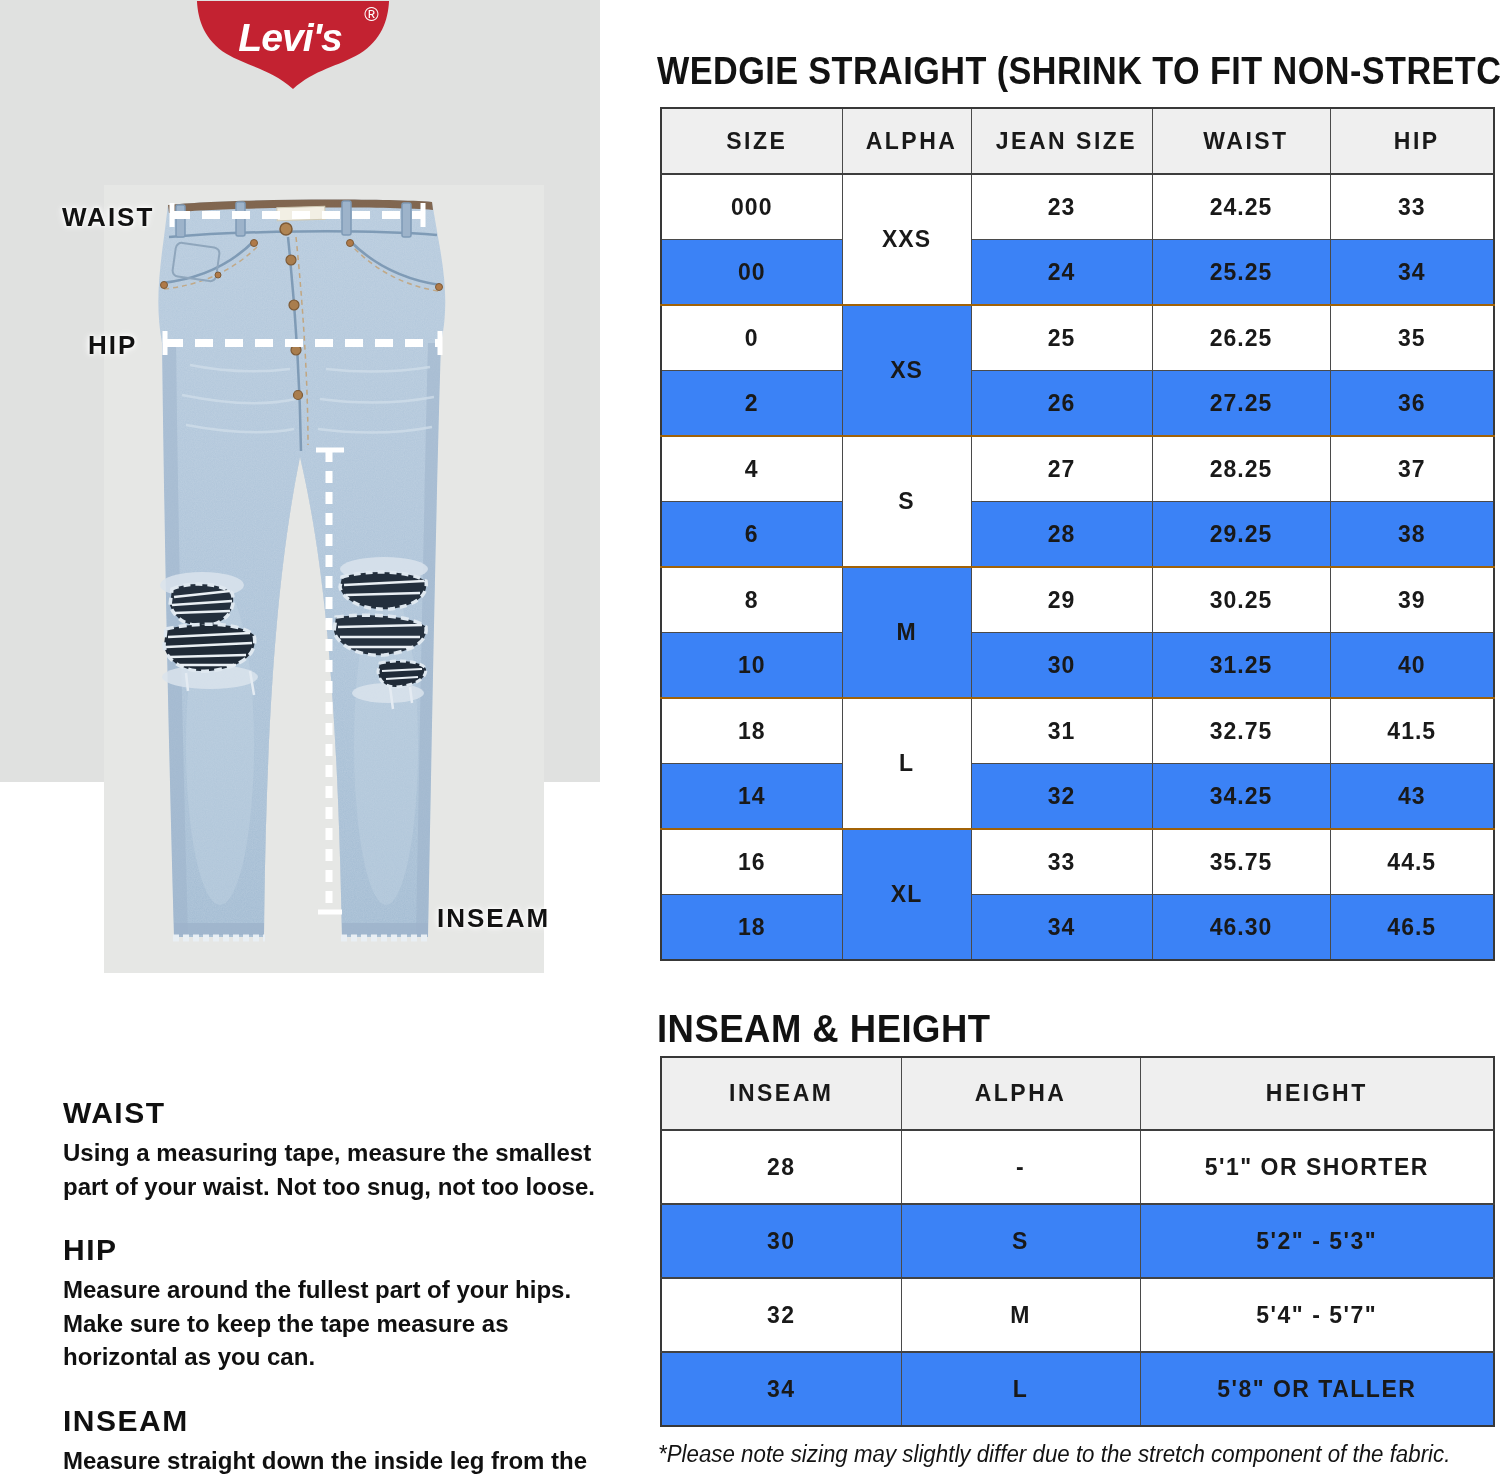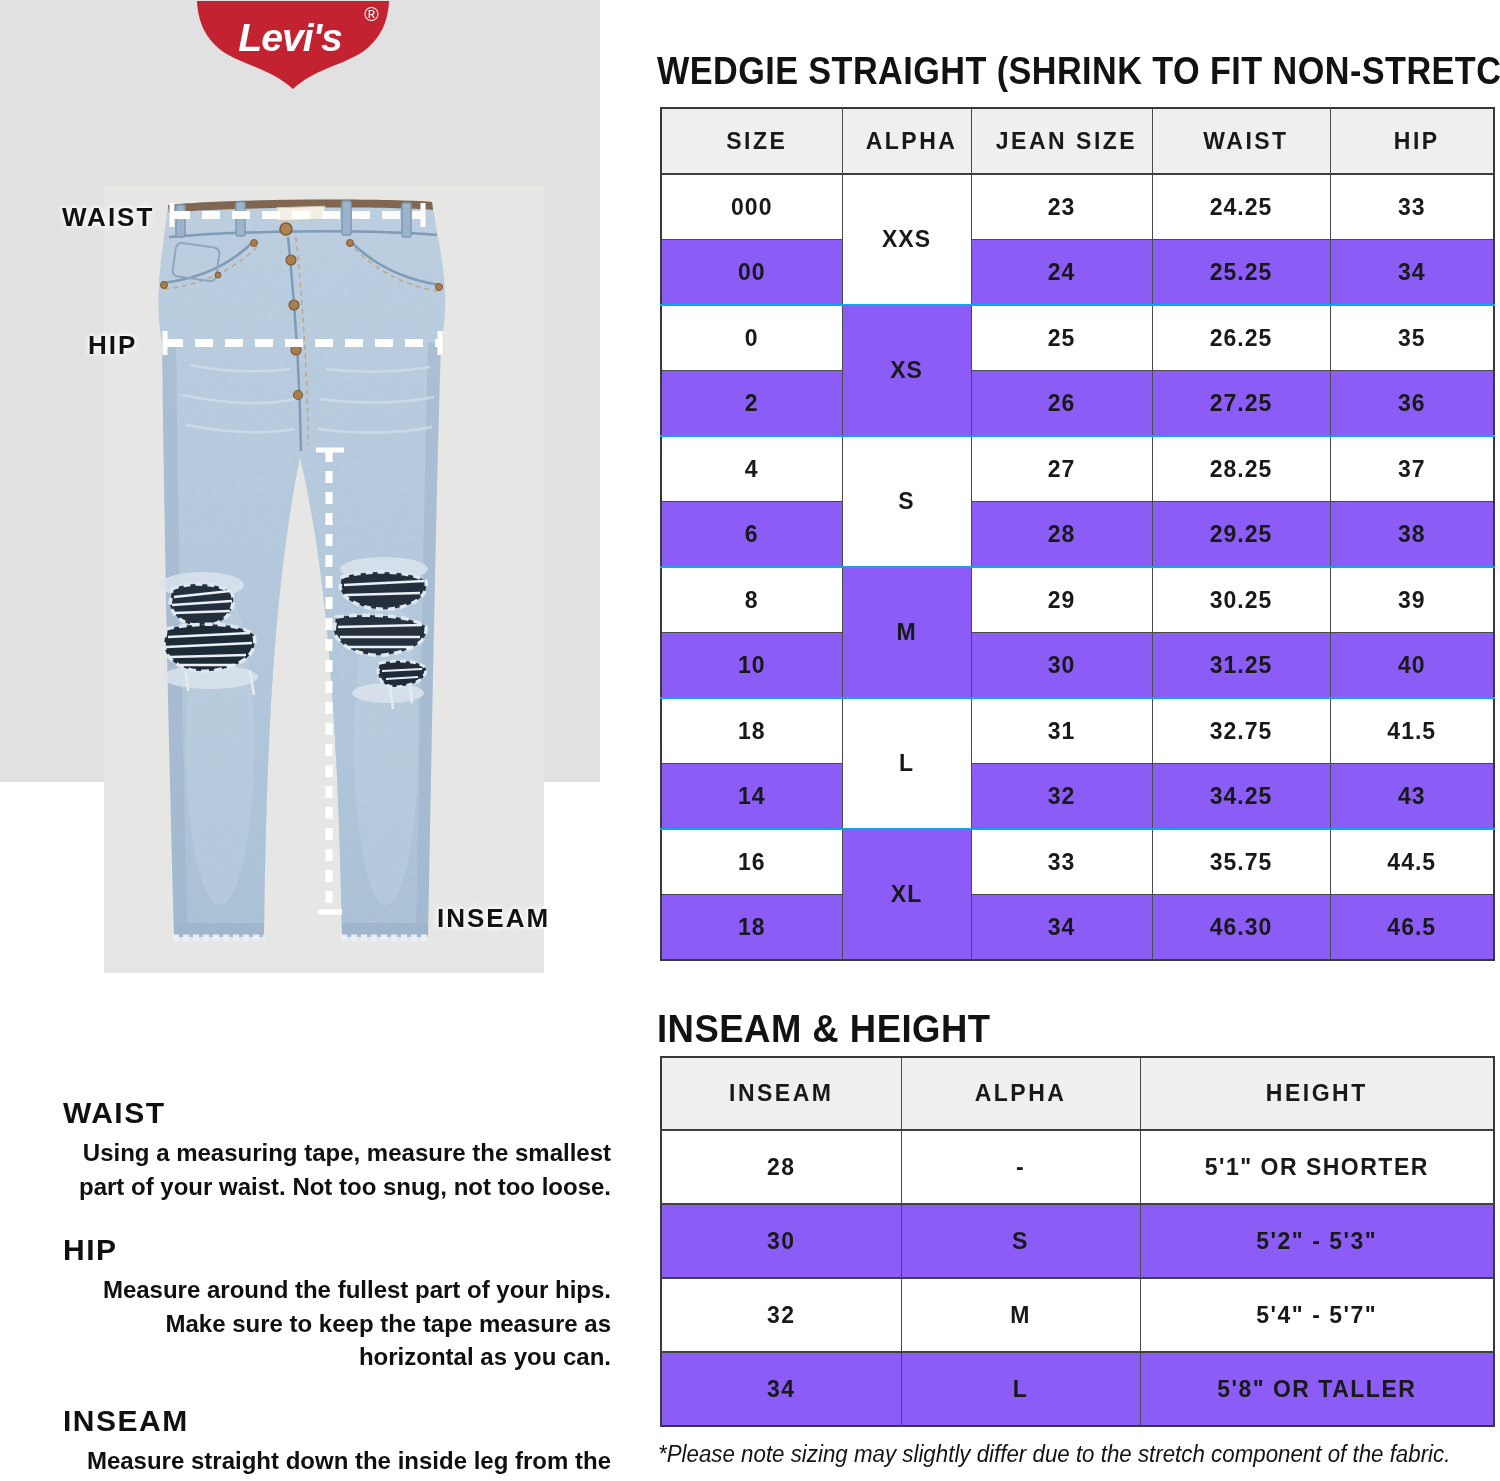--- a/index.html
+++ b/index.html
@@ -12,41 +12,41 @@
   .diagram-label{position:absolute;font-weight:800;font-size:26px;letter-spacing:2px;color:#121212;
     text-shadow:0 0 9px #fff,0 0 5px #fff,0 0 3px #fff;white-space:nowrap;}
   #label-waist{left:62px;top:202px;}
   #label-hip{left:88px;top:330px;}
   #label-inseam{left:437px;top:903px;}
   .jeans{position:absolute;left:90px;top:185px;width:470px;height:790px;}
 
   
   .guide{position:absolute;left:63px;top:1096px;width:548px;color:#101010;}
   .guide h3{margin:0 0 6px 0;font-size:30px;font-weight:800;letter-spacing:1.5px;}
-  .guide p{margin:0 0 30px 0;font-size:24px;line-height:1.4;font-weight:600;text-align:right;}
+  .guide p{margin:0 0 30px 0;font-size:24px;line-height:1.4;font-weight:600;}
 
   
   .section-title{position:absolute;font-weight:800;font-size:38px;color:#121212;white-space:nowrap;
     transform:scaleX(.9);transform-origin:left center;letter-spacing:0.5px;}
   #main-title{left:657px;top:50px;}
   #inseam-title{left:657px;top:1008px;transform:scaleX(.96);transform-origin:left center;}
 
   table{border-collapse:collapse;table-layout:fixed;position:absolute;background:#fff;}
   #size-table{left:660px;top:107px;width:833px;border:2px solid #383838;}
   #inseam-table{left:660px;top:1056px;width:833px;border:2px solid #383838;}
   th,td{text-align:center;vertical-align:middle;color:#191919;overflow:hidden;}
   th{border:1px solid #4a4a4a;border-bottom:2px solid #3d3d3d;background:#efefef;
      font-size:23px;font-weight:800;letter-spacing:2.5px;}
   td{border:1px solid #4a4a4a;font-size:23px;font-weight:700;letter-spacing:1px;background:#fff;}
   #size-table th{height:62px;padding-left:11px;}
   #size-table td{height:62px;}
-  #size-table tr.group-start td{border-top:2px solid #0ea5e9;}
+  #size-table tr.group-start td{border-top:2px solid #a16207;}
   #inseam-table th{height:69px;}
   #inseam-table td{height:70px;border-top:2px solid #424242;letter-spacing:1.5px;}
-  td.alt{background:#8b5cf6;}
+  td.alt{background:#3b82f6;}
 
   .footnote{position:absolute;left:658px;top:1441px;width:840px;font-style:italic;font-size:23px;
     color:#131313;transform:scaleX(.97);transform-origin:left center;white-space:nowrap;font-weight:500;}
 </style>
 </head>
 <body>
 
 <div class="page">
 
   <div class="panel">

